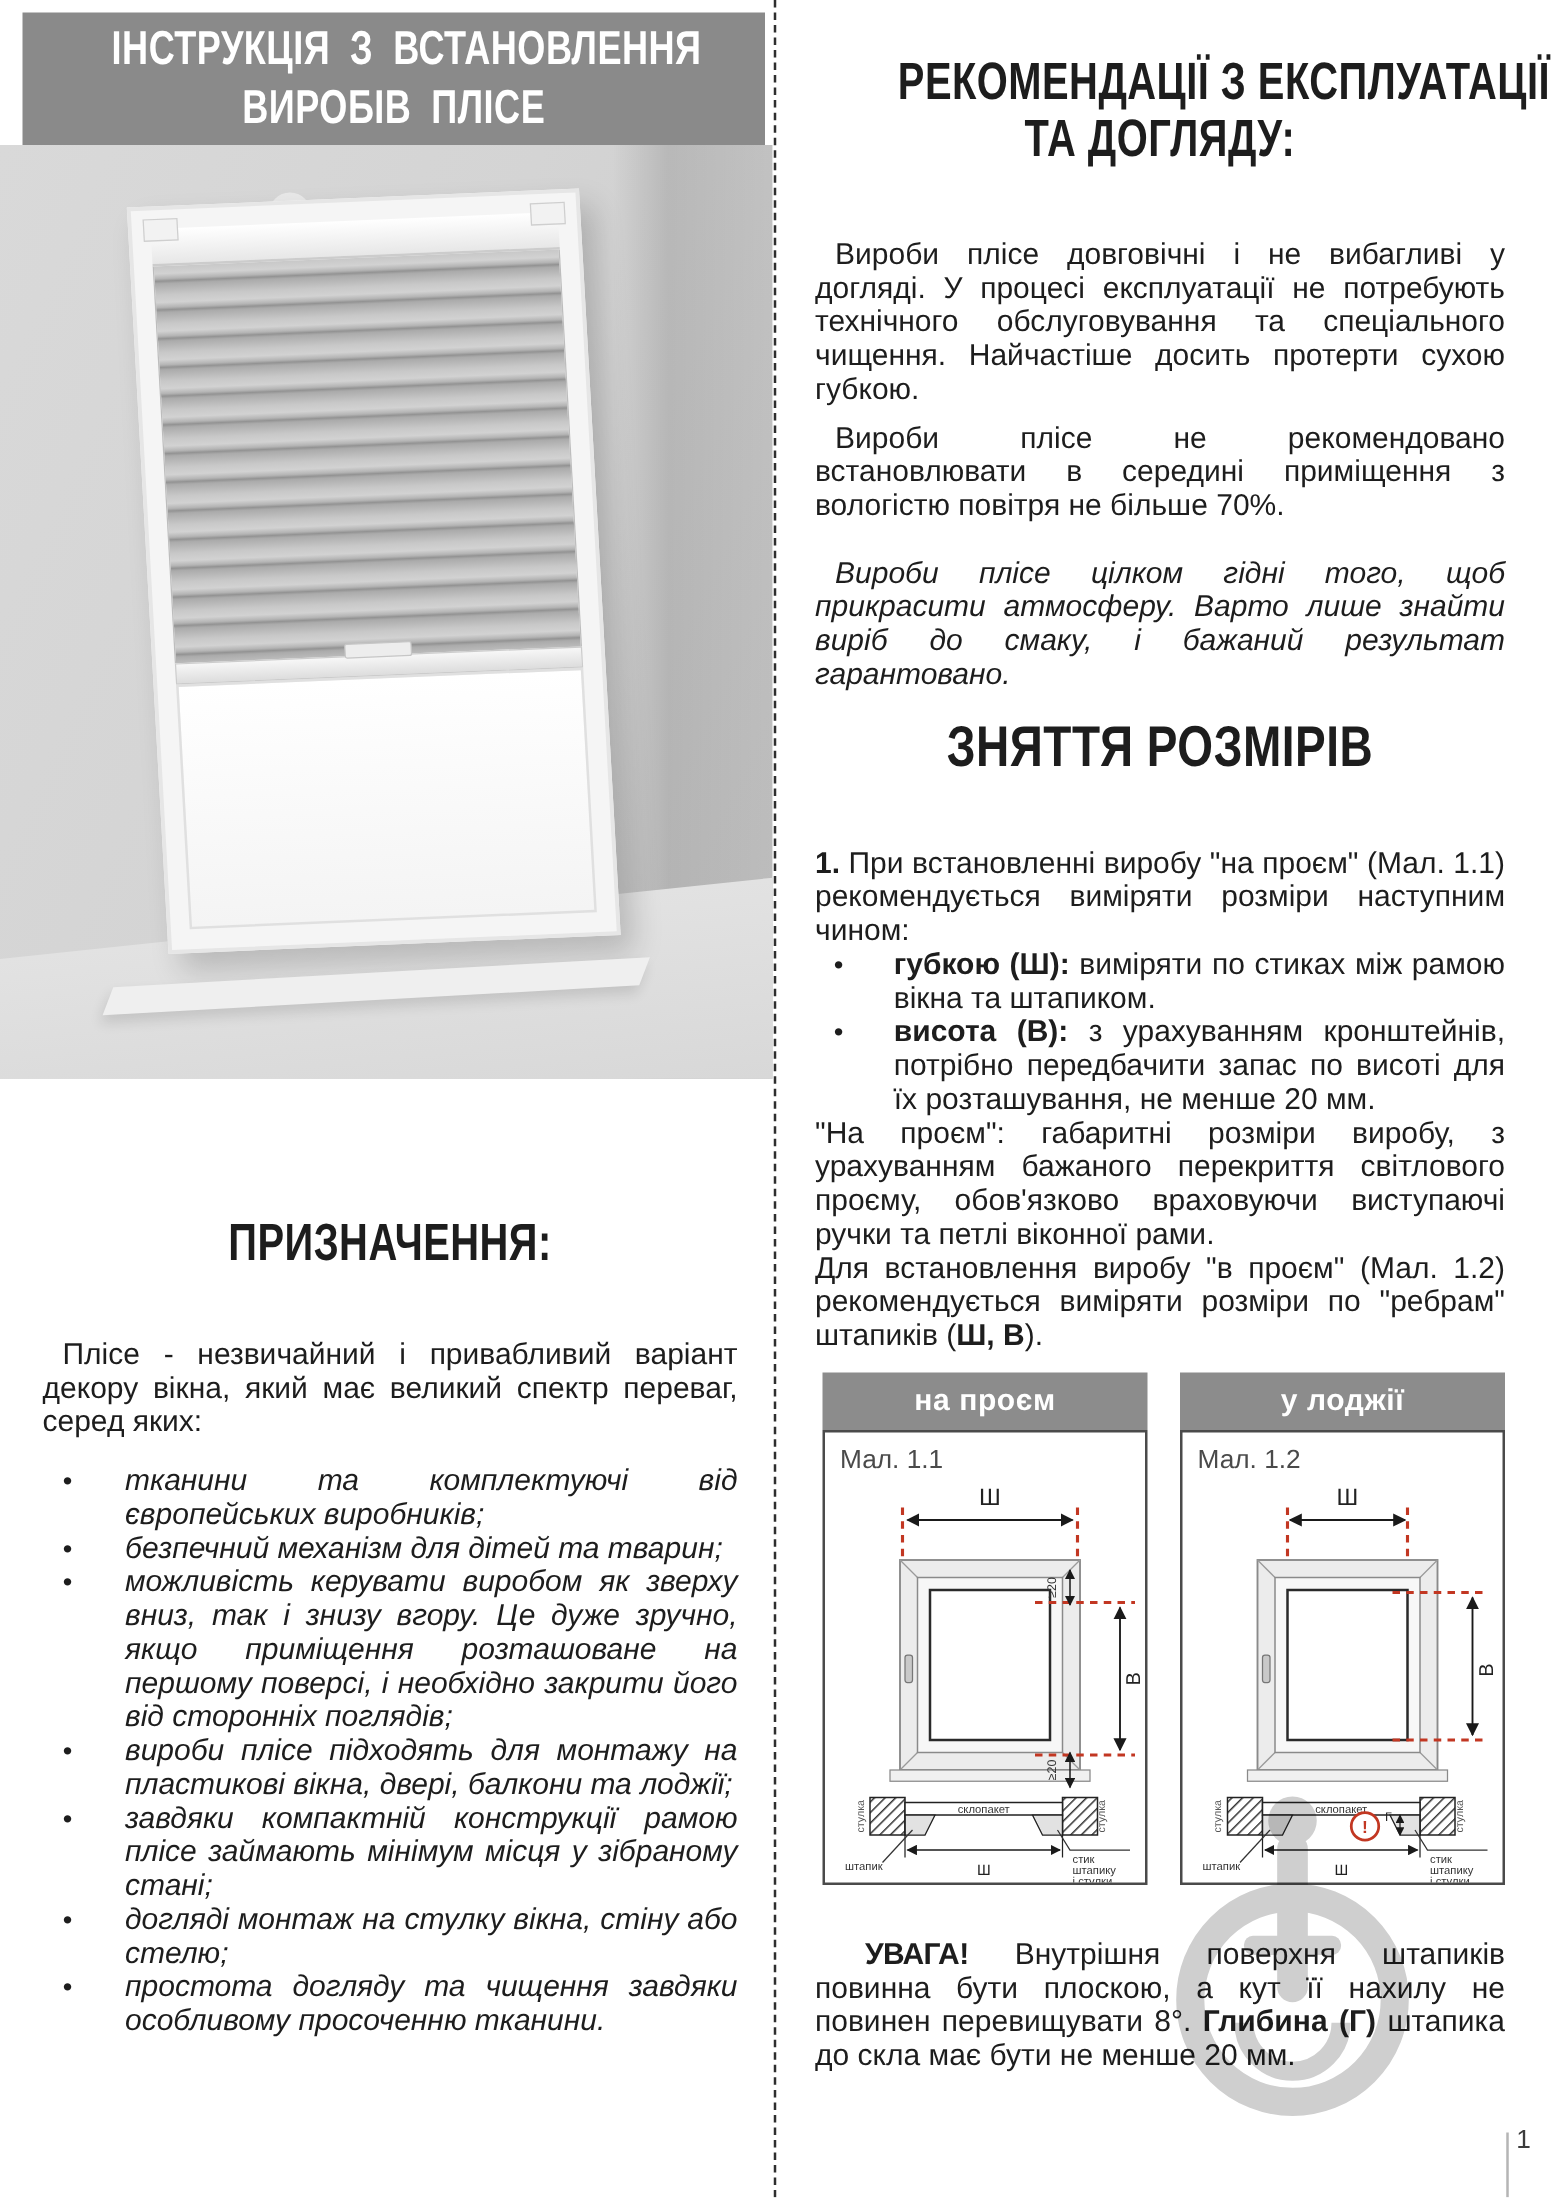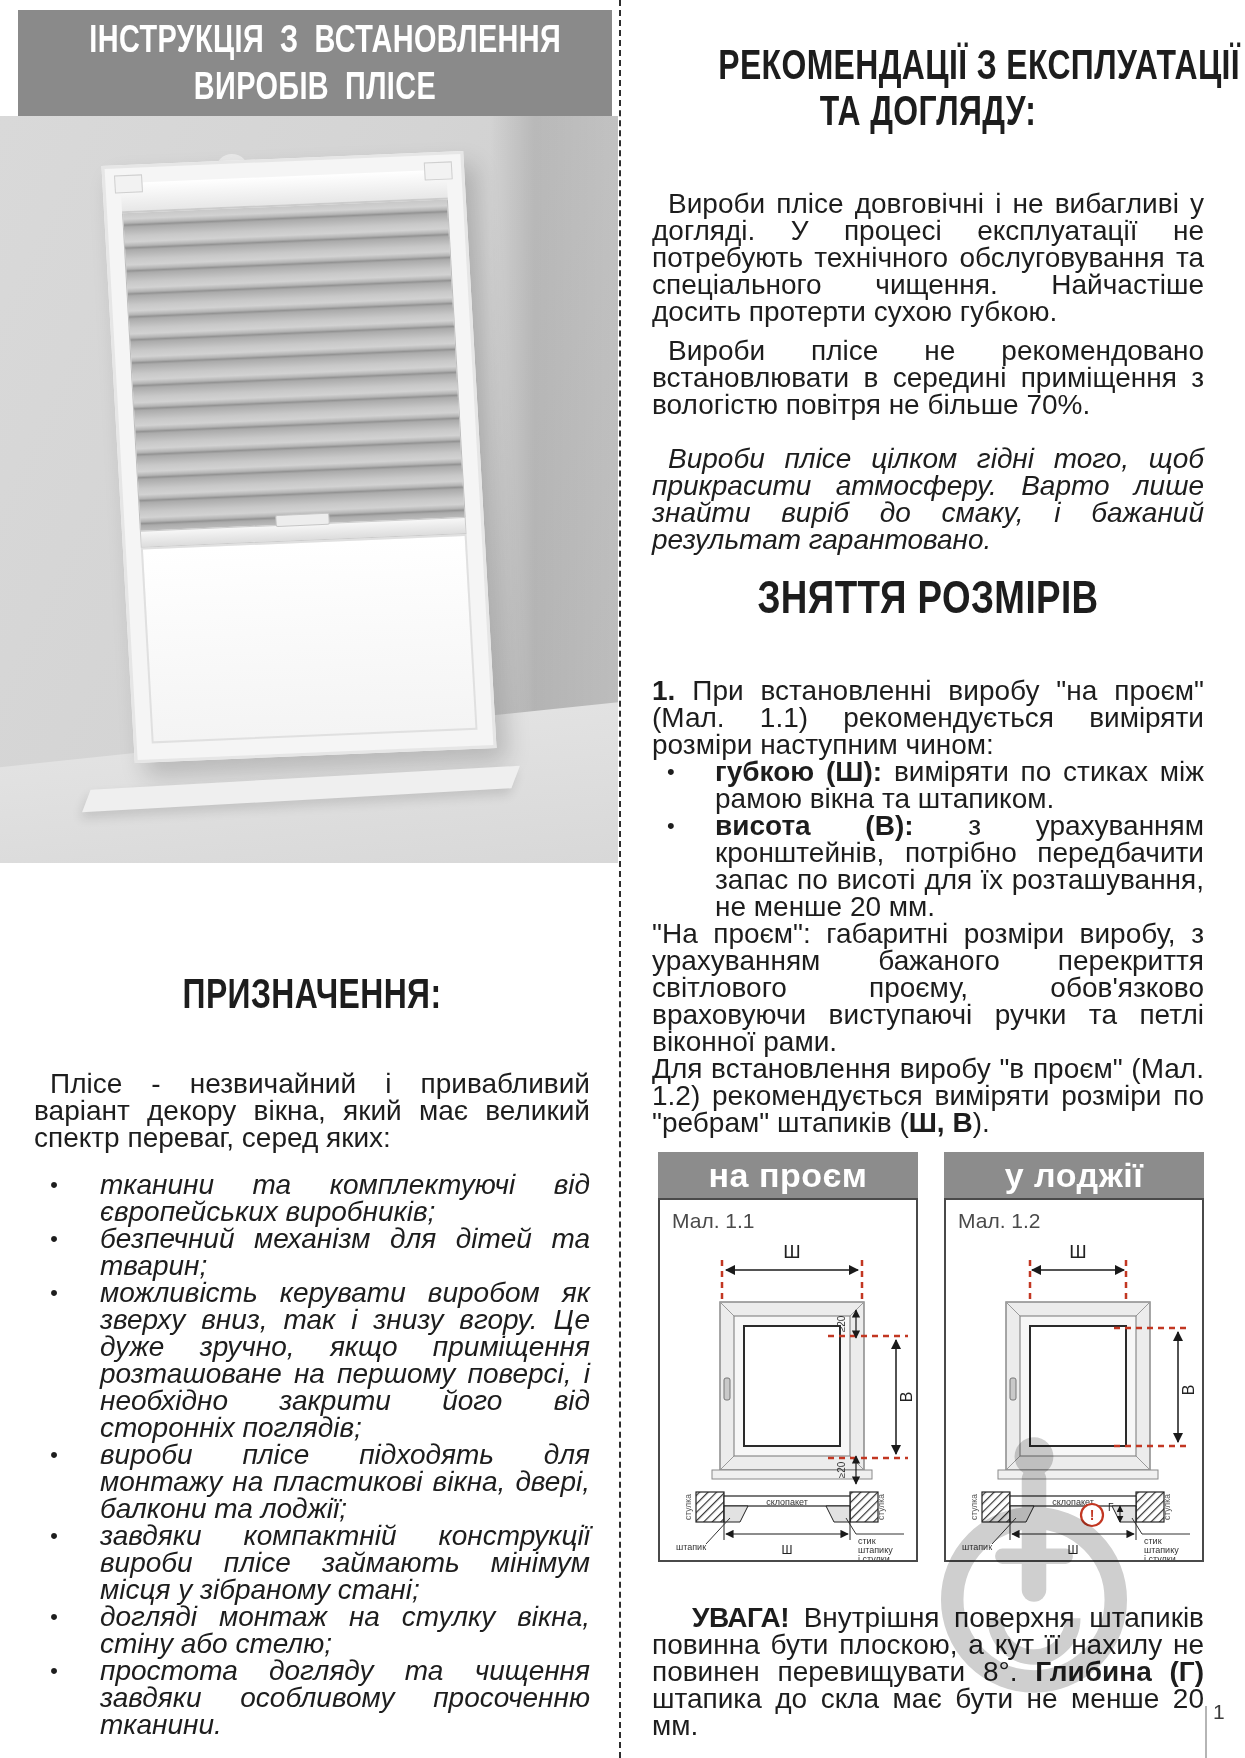--- a/index.html
+++ b/index.html
@@ -41,21 +41,21 @@
     background:#efefef; transform:rotate(-3.2deg) skewX(-24deg); box-shadow:0 6px 10px rgba(0,0,0,0.12); }
 
   .wm { pointer-events:none; }
   .wm svg { display:block; width:100%; height:100%; }
   .wm1 { position:absolute; left:142px; top:30px; width:180px; height:240px; color:rgba(255,255,255,0.45); }
   .wm2 { position:absolute; left:928px; top:1428px; width:212px; height:276px; color:#cfcfcf;
     mix-blend-mode:multiply; z-index:5; }
 
   .purpose { position:absolute; left:34px; top:970px; width:556px; }
   .purpose h2 { text-align:center; font-size:42px; line-height:48px; }
-  .body-text { font-size:28px; line-height:27px; text-align:justify; }
+  .body-text { font-size:24px; line-height:27px; text-align:justify; }
   .ind { text-indent:16px;margin-top:12px; }
   .purpose .intro { margin-top:52px; }
   .purpose ul { margin-top:20px; list-style:none;font-style:italic; }
   .purpose li { position:relative; padding-left:66px; }
   .purpose li::before { content:"•"; position:absolute; left:16px; top:0; font-size:22px; }
 
   
   .divider { position:absolute; left:619px; top:0; height:1758px; width:0;
     border-left:2px dashed #2e2e2e; z-index:2; }
 
@@ -67,21 +67,21 @@
   .p3 { margin-top:27px; font-style:italic; }
   .right-col h2 { margin-top:18px; text-align:center; }
   .right-col h2 .cond { font-size:46px; line-height:52px; transform:scaleX(0.8); }
   .step1 { margin-top:54px; }
   .rlist { list-style:none; }
   .rlist li { position:relative; padding-left:63px; }
   .rlist li::before { content:"•"; position:absolute; left:15px; top:0; font-size:22px; }
 
   .figures { margin-top:16px; margin-left:6px; display:flex; gap:26px; }
   .fig { width:260px; }
-  .fig-h { height:46px; background:#8c8c8c; color:#ffffff; font-weight:bold; font-size:34px;
+  .fig-h { height:46px; background:#8c8c8c; color:#ffffff; font-weight:bold; font-size:24px;
     display:flex; align-items:center; justify-content:center; letter-spacing:0.5px; }
   .fig-b { border:2px solid #4a4a4a; background:#fff; height:364px; }
   .fig-b svg { display:block; }
   svg text { font-family:"Liberation Sans", sans-serif; }
 
   .warn { margin-top:42px; }
   .warn b.t { letter-spacing:-0.5px;margin-left:24px; }
 
   .pagenum-line { position:absolute; left:1205px; top:1706px; width:2px; height:52px; background:#b5b5b5; z-index:4; }
   .pagenum { position:absolute; left:1213px; top:1700px; font-size:21px; color:#3c3c3c; z-index:4; }
@@ -123,21 +123,21 @@
     <div class="purpose">
       <h2>
         <span class="cond">ПРИЗНАЧЕННЯ:</span>
       </h2>
       <p class="body-text ind intro">Плісе - незвичайний і привабливий варіант декору вікна, який має великий спектр переваг, серед яких:</p>
       <ul>
         <li class="body-text"><span>тканини та комплектуючі від європейських виробників;</span></li>
         <li class="body-text"><span>безпечний механізм для дітей та тварин;</span></li>
         <li class="body-text"><span>можливість керувати виробом як зверху вниз, так і знизу вгору. Це дуже зручно, якщо приміщення розташоване на першому поверсі, і необхідно закрити його від сторонніх поглядів;</span></li>
         <li class="body-text"><span>вироби плісе підходять для монтажу на пластикові вікна, двері, балкони та лоджії;</span></li>
-        <li class="body-text"><span>завдяки компактній конструкції вироби плісе займають мінімум місця у зібраному стані;</span></li>
+        <li class="body-text"><span>завдяки компактній конструкції рамою плісе займають мінімум місця у зібраному стані;</span></li>
         <li class="body-text"><span>догляді монтаж на стулку вікна, стіну або стелю;</span></li>
         <li class="body-text"><span>простота догляду та чищення завдяки особливому просоченню тканини.</span></li>
       </ul>
     </div>
   </div>
 
   <div class="divider"></div>
 
   <div class="right-col">
     <h1>

